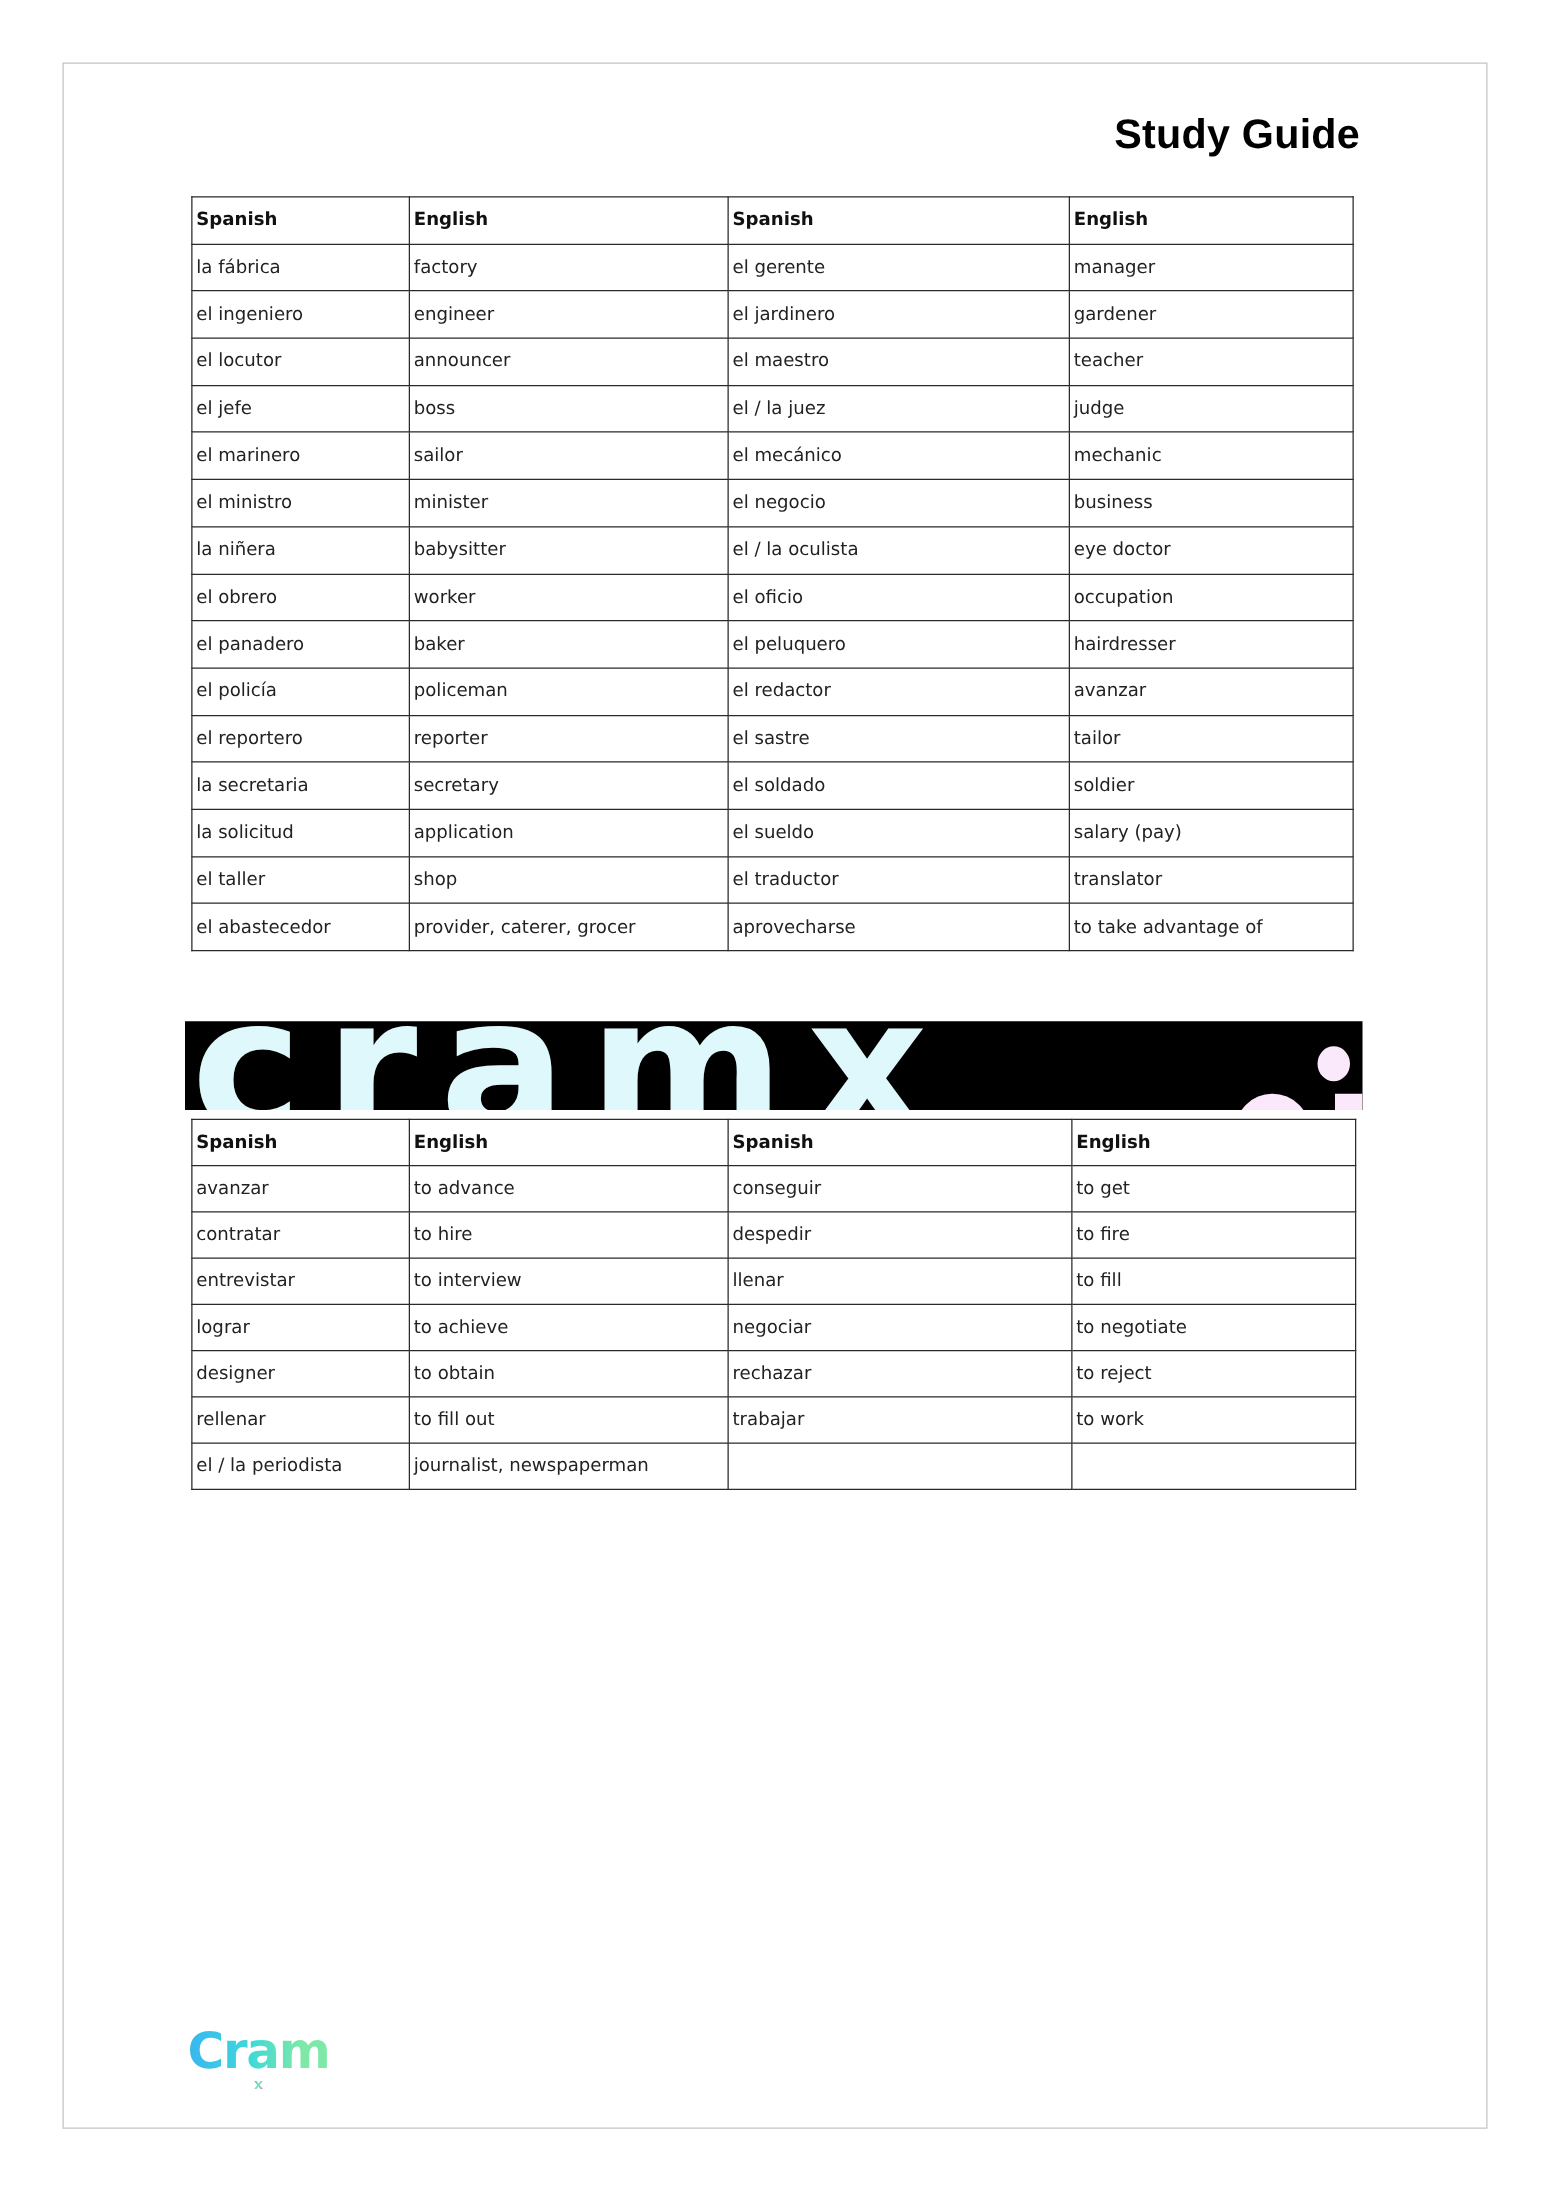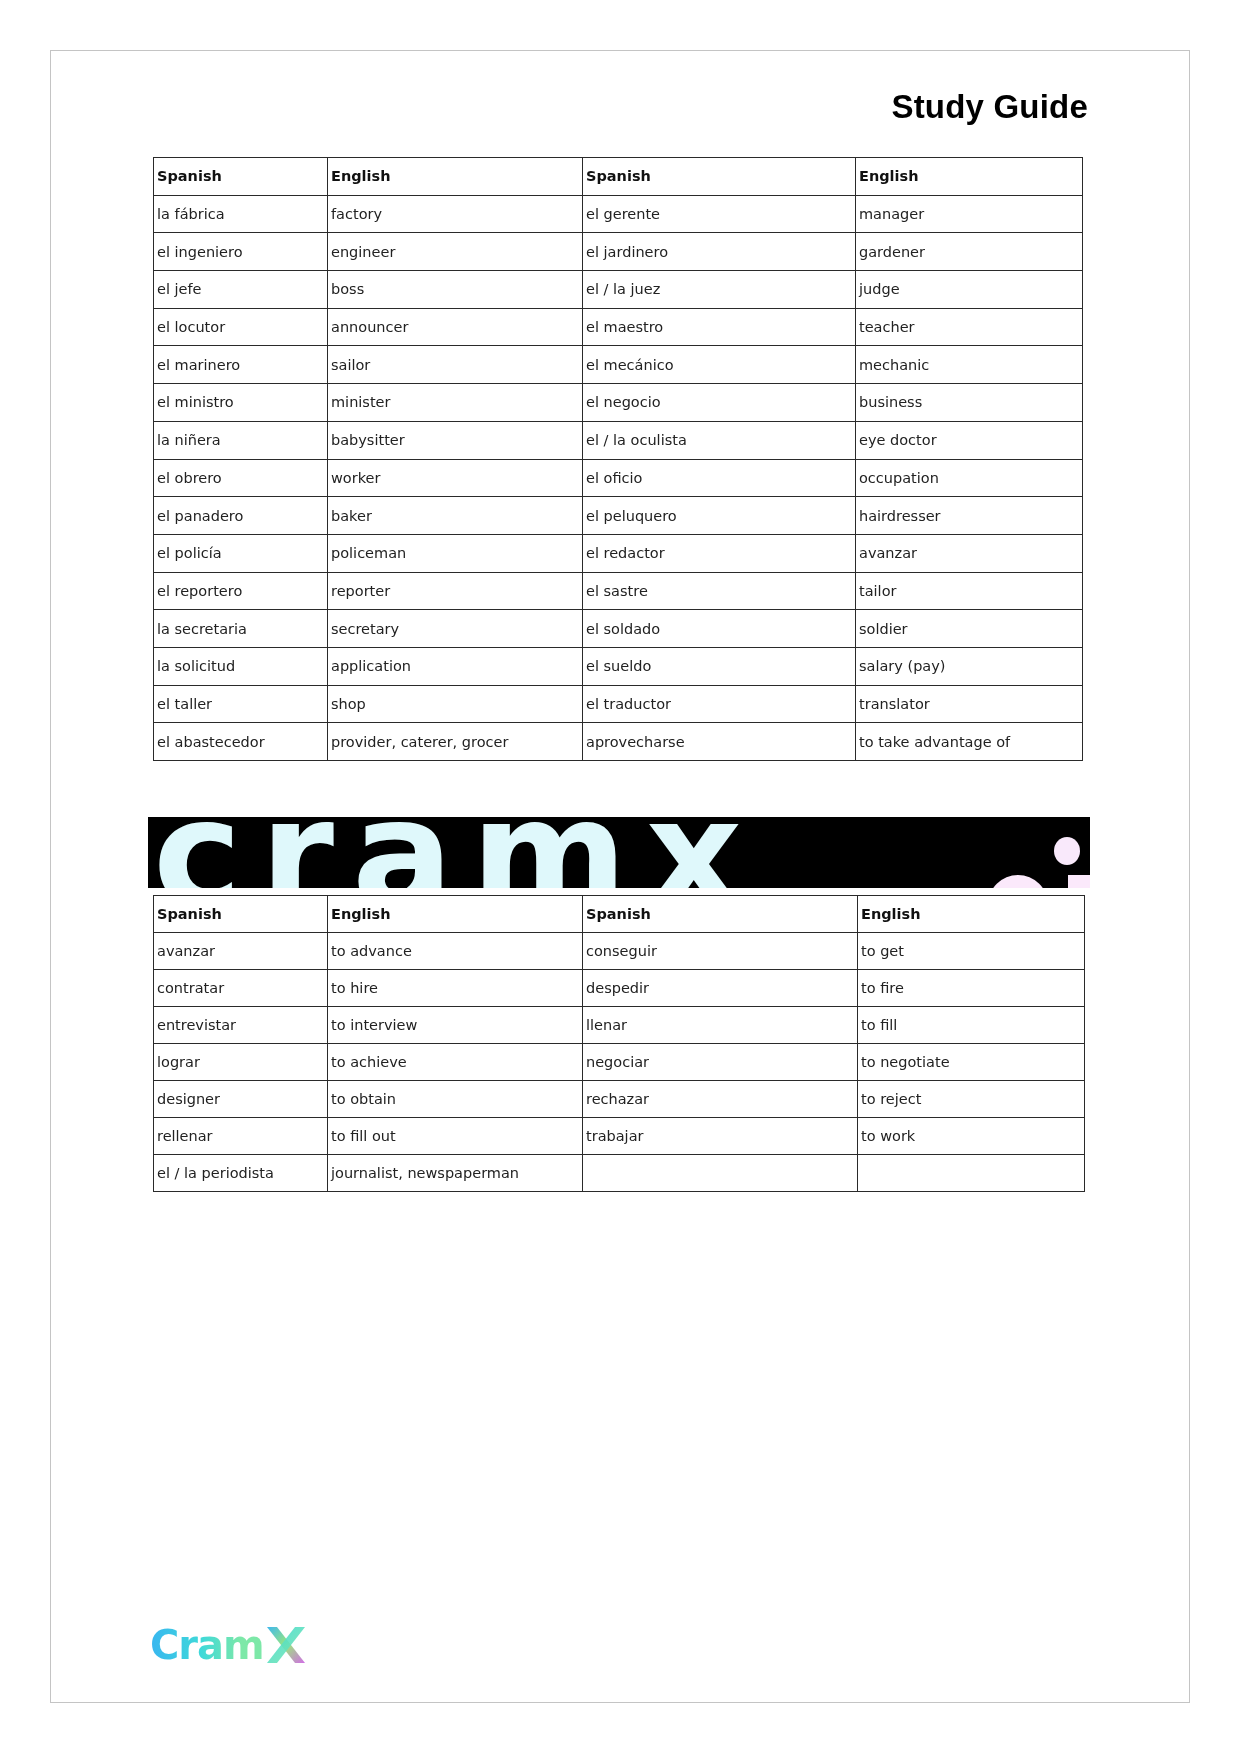--- a/index.html
+++ b/index.html
@@ -120,20 +120,21 @@
     }
 
     
     .logo {
       position: absolute;
       left: 150px;
       top: 1618px;
       height: 54px;
       display: flex;
       align-items: center;
+      flex-direction: column;
     }
     .logo-word {
       font-family: "DejaVu Sans", sans-serif;
       font-weight: bold;
       font-size: 40px;
       letter-spacing: -1px;
       background: linear-gradient(90deg, #38b6f0 0%, #3fd9d9 45%, #7de8a8 80%);
       -webkit-background-clip: text;
       background-clip: text;
       color: transparent;
@@ -173,30 +174,30 @@
         <td>el gerente</td>
         <td>manager</td>
       </tr>
     <tr>
         <td>el ingeniero</td>
         <td>engineer</td>
         <td>el jardinero</td>
         <td>gardener</td>
       </tr>
     <tr>
+        <td>el locutor</td>
+        <td>announcer</td>
+        <td>el maestro</td>
+        <td>teacher</td>
+      </tr>
+    <tr>
         <td>el jefe</td>
         <td>boss</td>
         <td>el / la juez</td>
         <td>judge</td>
-      </tr>
-    <tr>
-        <td>el locutor</td>
-        <td>announcer</td>
-        <td>el maestro</td>
-        <td>teacher</td>
       </tr>
     <tr>
         <td>el marinero</td>
         <td>sailor</td>
         <td>el mecánico</td>
         <td>mechanic</td>
       </tr>
     <tr>
         <td>el ministro</td>
         <td>minister</td>

